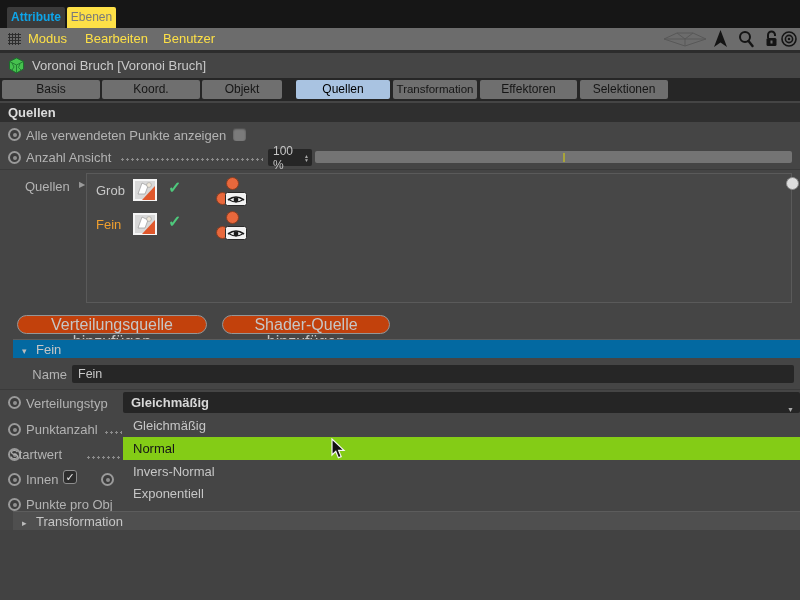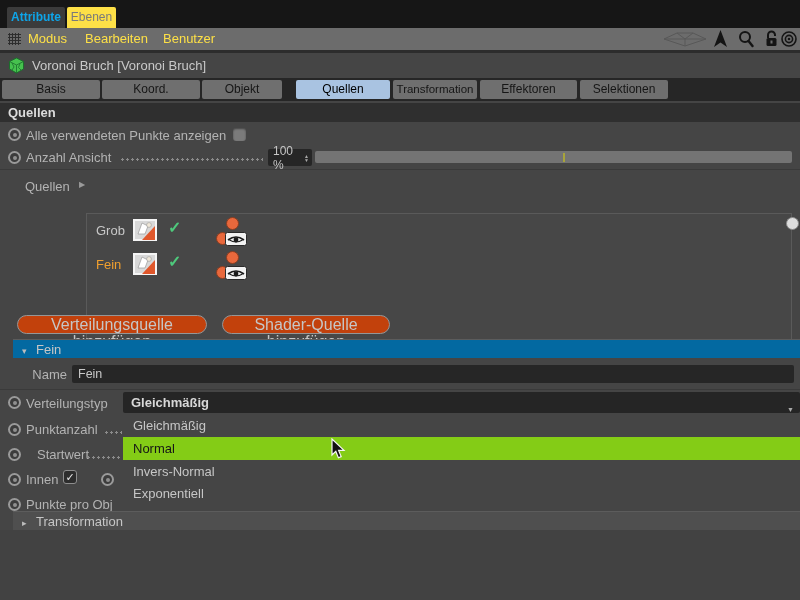--- a/index.html
+++ b/index.html
@@ -65,21 +65,21 @@
   .valuebox { background:#262626; color:#c6c6c6; font-size:12px; border-radius:2px;
               display:flex; align-items:center; }
   .valuebox .vtext { padding-left:5px; flex:1; }
   .stepper { display:flex; flex-direction:column; align-items:center; padding-right:3px;
              color:#a8a8a8; font-size:5px; line-height:4px; }
   .slider { background:#747474; border-radius:2px; }
   .slider .tick { position:absolute; width:2px; height:9px; top:2px; background:#a8a43a; }
 
   
   .list-box { left:86px; top:173px; width:706px; height:130px; background:#474747;
-              border:1px solid #5a5a5a;margin-top:40px; }
+              border:1px solid #5a5a5a; }
   .src-name { font-size:13px; color:#c8c8c8; }
   .src-name.sel { color:#f09f2e; }
   .check { color:#4ec97c; font-size:16px; font-weight:bold; }
   .odot { border-radius:50%; background:#e8683c; border:1px solid #8a3d20; }
 
   
   .pill { height:19px; border:1px solid #969696; border-radius:10px; background:#c2410c;
           color:#c6c6c6; font-size:16px; line-height:17px; text-align:center; }
 
   
@@ -283,21 +283,21 @@
 
   <div class="abs pdot" style="left:8px;top:423px;">
       <i></i>
     </div>
   <div class="abs plabel" style="left:26px;top:422px;">Punktanzahl</div>
   <div class="abs leader" style="left:104px;top:431px;width:18px;"></div>
 
   <div class="abs pdot" style="left:8px;top:448px;">
       <i></i>
     </div>
-  <div class="abs plabel" style="left:37px;top:447px;text-align:right;">Startwert</div>
+  <div class="abs plabel" style="left:10px;top:447px;text-align:right;">Startwert</div>
   <div class="abs leader" style="left:86px;top:456px;width:36px;"></div>
 
   <div class="abs pdot" style="left:8px;top:473px;">
       <i></i>
     </div>
   <div class="abs plabel" style="left:26px;top:472px;">Innen</div>
   <div class="abs checkbox-on" style="left:63px;top:470px;">✓</div>
   <div class="abs pdot" style="left:101px;top:473px;">
       <i></i>
     </div>

